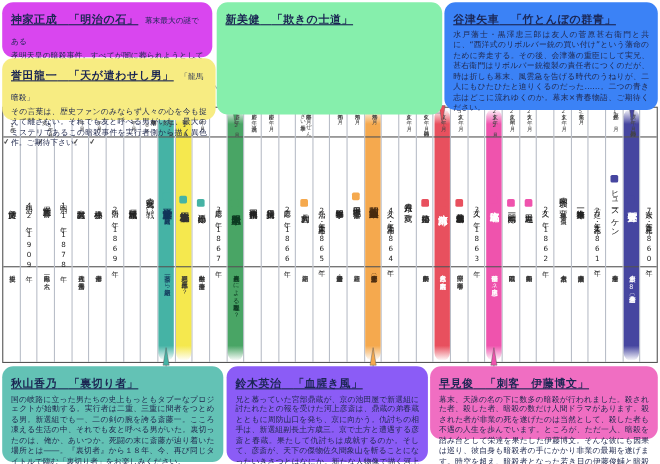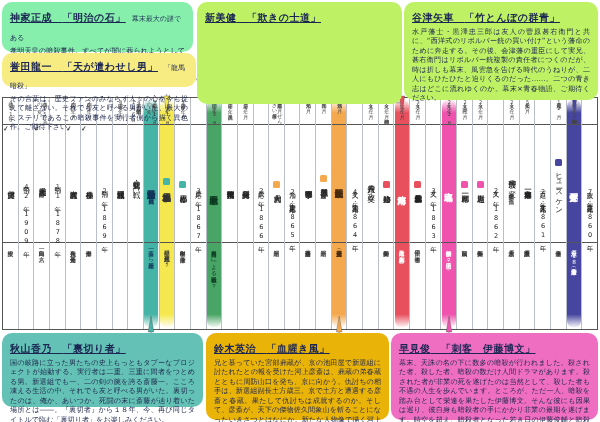--- a/index.html
+++ b/index.html
@@ -5,26 +5,26 @@
   html,body{margin:0;padding:0;background:#ffffff;}
   .canvas{position:relative;width:600px;height:422px;background:#fff;overflow:hidden;
           font-family:"DejaVu Sans",sans-serif;color:#1f2a4d;}
   
   .box{position:absolute;border-radius:10px;padding:4px 8px 3px;box-sizing:border-box;z-index:4;}
   .box h3{display:inline;margin:0;font-size:10px;font-weight:bold;color:#1b2653;
           text-decoration:underline;letter-spacing:.5px;}
   .box .lead{font-size:7px;margin-left:6px;color:#1b2653;}
   .box p{margin:2px 0 0;font-size:7.1px;line-height:1.33;color:#20294e;text-align:justify;}
   #box-kamiya {left:2px;  top:2px;   width:191px;height:50px;}
-  #box-honda  {left:2px;  top:53px;  width:194px;height:34px;font-family:Liberation Mono, monospace;}
+  #box-honda  {left:2px;  top:53px;  width:194px;height:56px;}
   #box-niimi  {left:197px;top:2px;   width:205px;height:102px;}
   #box-yatsu  {left:404px;top:2px;   width:194px;height:98px;}
-  #box-akiyama{left:2px;  top:333px; width:201px;height:74px;}
+  #box-akiyama{left:2px;  top:333px; width:201px;height:87px;}
   #box-suzuki {left:206px;top:333px; width:183px;height:87px;}
-  #box-hayami {left:391px;top:333px; width:207px;height:87px;}
+  #box-hayami {left:391px;top:333px; width:207px;height:66px;}
   
   .table{position:absolute;left:2px;top:97px;width:596px;height:233px;display:flex;
          border:1px solid #555;box-sizing:border-box;background:#fff;z-index:1;}
   .col{position:relative;flex:1 1 0;min-width:0;border-right:1px solid #b9bec8;
        display:flex;flex-direction:column;}
   .col:last-child{border-right:none;}
   .hlbar{position:absolute;left:0.5px;right:0.5px;top:1px;bottom:1px;border-radius:7px;z-index:0;}
   .cell{position:relative;z-index:1;overflow:hidden;display:flex;justify-content:center;box-sizing:border-box;}
   .cell-date{height:27px;border-bottom:1px solid #555;padding-top:1px;}
   .cell-victim{flex:1;border-bottom:1px solid #555;padding-top:2px;flex-direction:column;align-items:center;}
@@ -39,35 +39,35 @@
   .mark{width:7px;height:7px;border-radius:1.5px;flex:none;margin-bottom:1px;}
   .chk{position:absolute;top:0;left:0;font-size:7px;color:#555;z-index:3;transform:rotate(-12deg);}
   
   #arrows{position:absolute;left:0;top:0;z-index:3;pointer-events:none;}
 </style>
 </head>
 <body>
 
 <div class="canvas">
 
-  <div class="box" id="box-kamiya" style="background: #86efac;">
+  <div class="box" id="box-kamiya" style="background: #d946ef;">
     <h3><span>神家正成</span>　<span>「明治の石」</span></h3><span class="lead">幕末最大の謎である</span>
     <p>孝明天皇の暗殺事件。すべてが闇に葬られようとしていた明治の世、若き陸軍将校がその命を懸けて謎に挑む。果たして真相は病死なのか毒殺なのか、そしてその動機は？</p>
   </div>
 
   <div class="box" id="box-honda" style="background: rgb(247, 236, 130);">
     <h3><span>誉田龍一</span>　<span>「天が遣わせし男」</span></h3><span class="lead">「龍馬暗殺」</span>
     <p>その言葉は、歴史ファンのみならず人々の心を今も捉えて離さない。それでも友と呼べる男がいた、最大のミステリであるこの暗殺事件を実行者側から描く異色作。ご期待下さい。</p>
   </div>
 
-  <div class="box" id="box-niimi" style="background: #bef264;">
+  <div class="box" id="box-niimi" style="background: #86efac;">
     <h3><span>新美健</span>　<span>「欺きの士道」</span></h3>
   </div>
 
-  <div class="box" id="box-yatsu" style="background: #bef264;">
+  <div class="box" id="box-yatsu" style="background: #3b82f6;">
     <h3><span>谷津矢車</span>　<span>「竹とんぼの群青」</span></h3>
     <p>水戸藩士・黒澤忠三郎は友人の菅原甚右衛門と共に、“西洋式のリボルバー銃の買い付け”という藩命のために奔走する。その後、会津藩の重臣にして実兄、甚右衛門はリボルバー銃複製の責任者につくのだが、時は折しも幕末、風雲急を告げる時代のうねりが、二人にもひたひたと迫りくるのだった……。二つの青き志はどこに流れゆくのか。幕末×青春物語、ご期待ください。</p>
   </div>
 
   <div class="table" id="timeline">
       <div class="col">
         <div class="cell cell-date">
           <span class="v dt">明治42年10月</span>
         </div>
         <div class="cell cell-victim">
@@ -493,21 +493,21 @@
       <polygon points="336.41052631578947,332 342.0105263157895,332 339.2105263157895,316" fill="#f5a94e" stroke="#555" stroke-width="0.4"></polygon>
       <line x1="449" y1="335" x2="449" y2="325" stroke="#9aa0ab" stroke-width="1"></line>
       <polygon points="446.2,332 451.8,332 449,316" fill="#ef53ad" stroke="#555" stroke-width="0.4"></polygon>
     </svg>
 
   <div class="box" id="box-akiyama" style="background: rgb(99, 194, 181);">
     <h3><span>秋山香乃</span>　<span>「裏切り者」</span></h3>
     <p>国の岐路に立った男たちの史上もっともタブーなプロジェクトが始動する。実行者は二重、三重に間者をつとめる男。新選組でも一、二の剣の腕を誇る斎藤一。こころ凍える生活の中、それでも友と呼べる男がいた。裏切ったのは、俺か、あいつか。死闘の末に斎藤が辿り着いた場所とは――。『裏切者』から１８年、今、再び同じタイトルで臨む「裏切り者」をお楽しみください。</p>
   </div>
 
-  <div class="box" id="box-suzuki" style="background: #eab308;">
+  <div class="box" id="box-suzuki" style="background: #8b5cf6;">
     <h3><span>鈴木英治</span>　<span>「血腥き風」</span></h3>
     <p>兄と慕っていた宮部鼎蔵が、京の池田屋で新選組に討たれたとの報を受けた河上彦斎は、鼎蔵の弟春蔵とともに周防山口を発ち、京に向かう。仇討ちの相手は、新選組副長土方歳三。京で土方と遭遇する彦斎と春蔵。果たして仇討ちは成就するのか。そして、彦斎が、天下の傑物佐久間象山を斬ることになったいきさつとはなにか。新たな人物像で描く河上彦斎に、ご期待あれ。</p>
   </div>
 
   <div class="box" id="box-hayami" style="background: rgb(240, 110, 194);">
     <h3><span>早見俊</span>　<span>「刺客　伊藤博文」</span></h3>
     <p>幕末、天誅の名の下に数多の暗殺が行われました。殺された者、殺した者、暗殺の数だけ人間ドラマがあります。殺された者が非業の死を遂げたのは当然として、殺した者も不遇の人生を歩んでいます。ところが、ただ一人、暗殺を踏み台として栄達を果たした伊藤博文。そんな彼にも因果は巡り、彼自身も暗殺者の手にかかり非業の最期を遂げます。時空を超え、暗殺者となった若き日の伊藤俊輔と暗殺者の標的となった伊藤博文の運命の時を描きます。</p>
   </div>
 
 </div>

